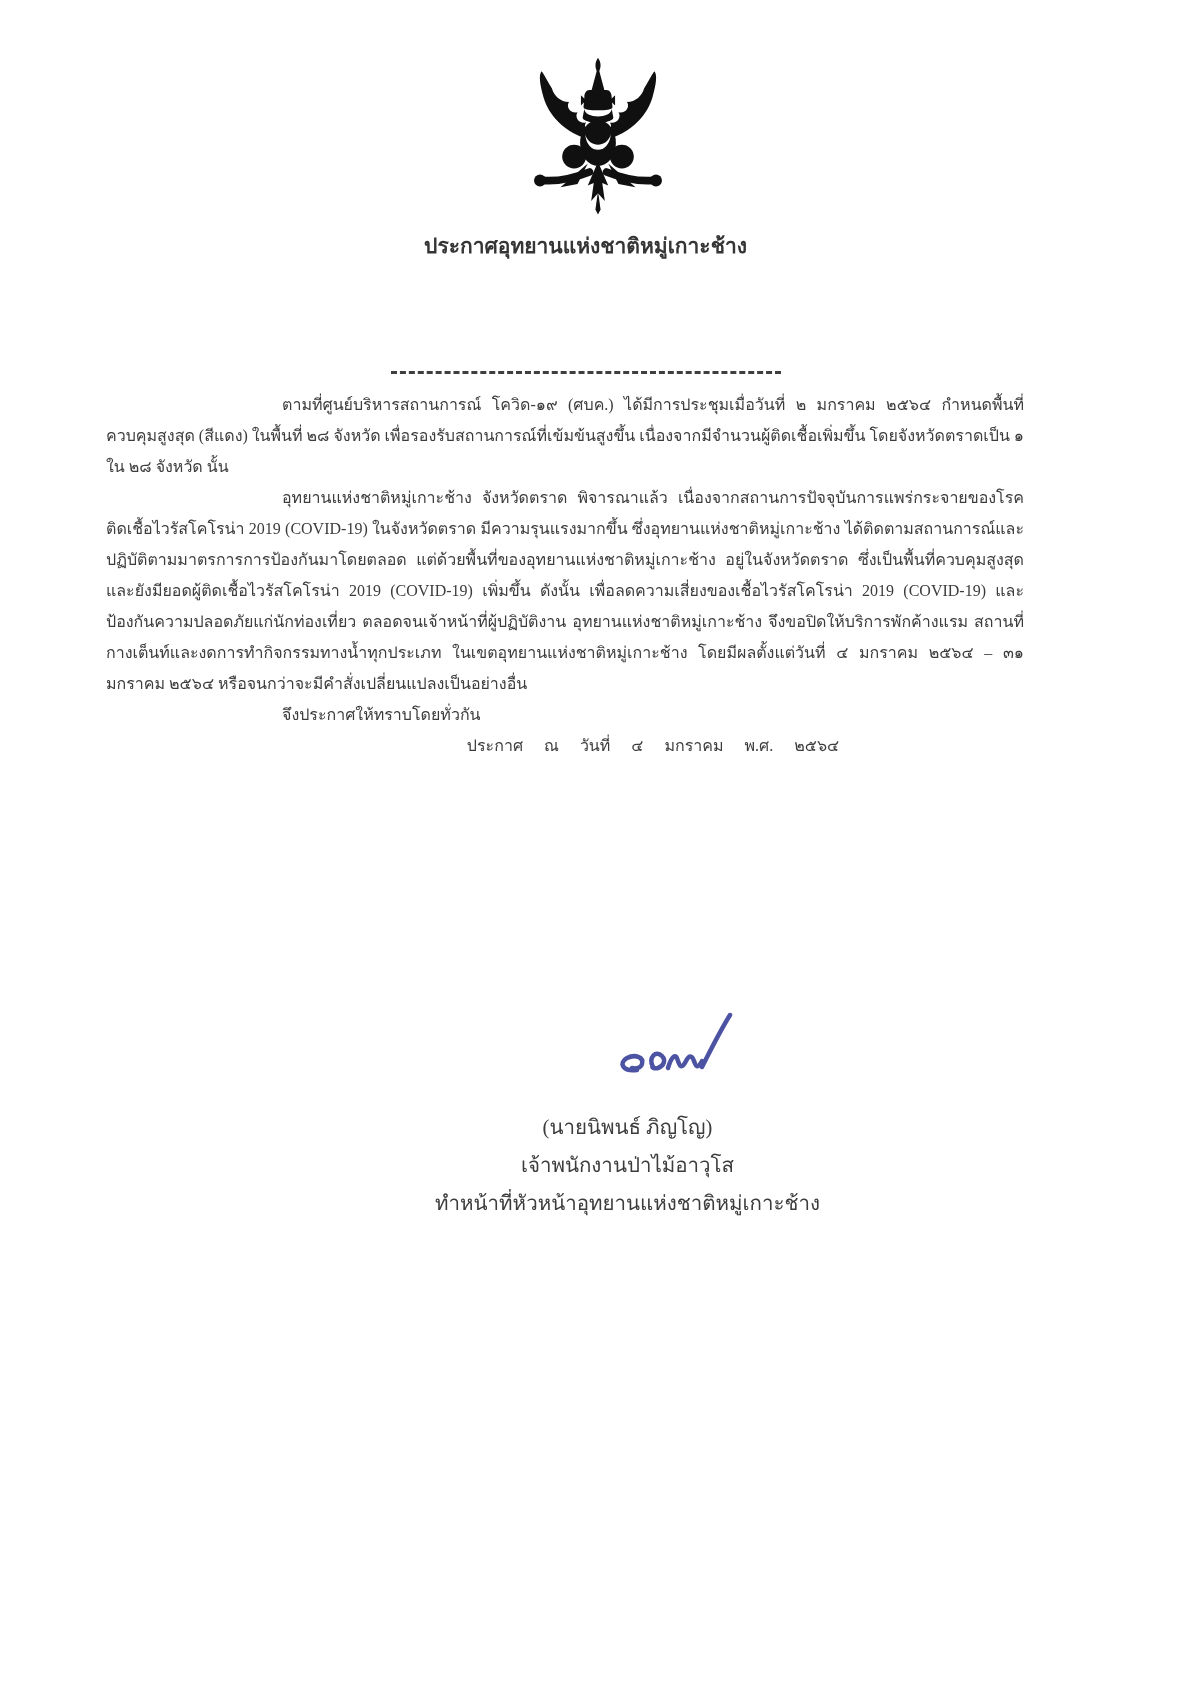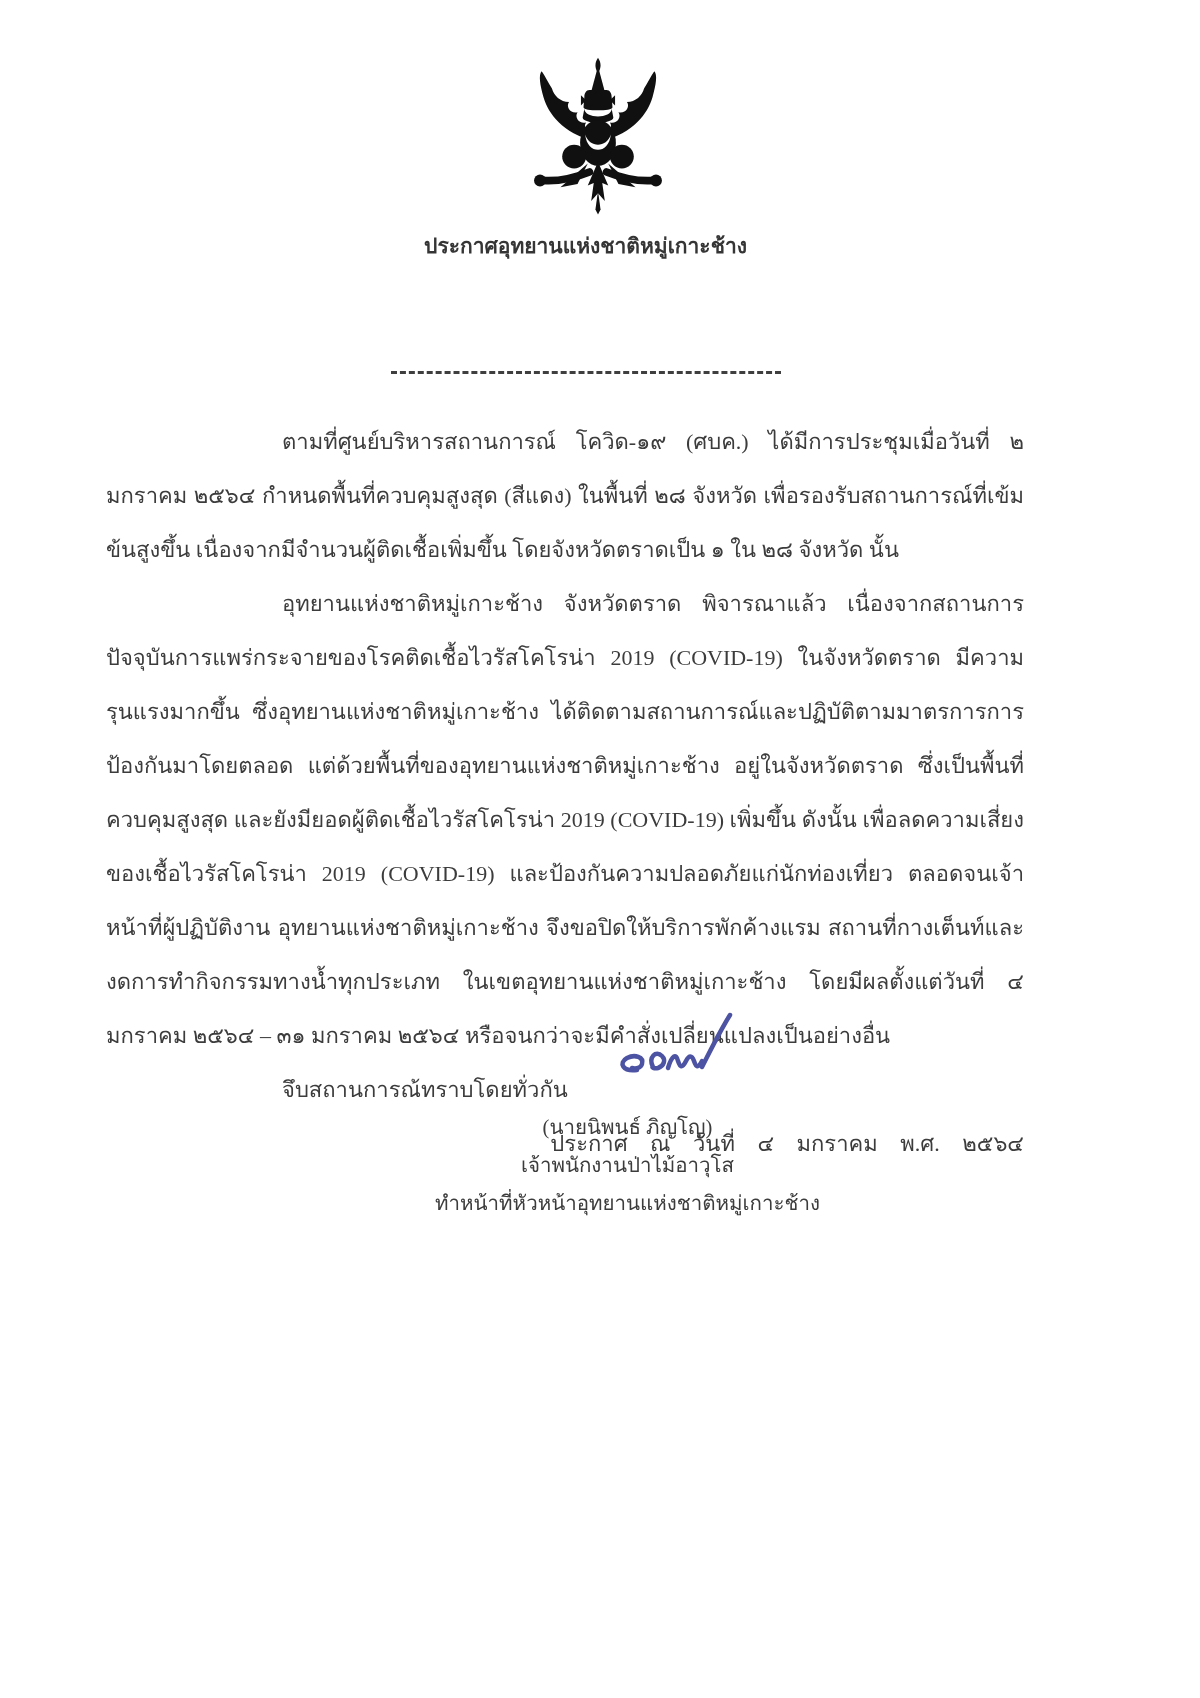--- a/index.html
+++ b/index.html
@@ -39,39 +39,39 @@
     position: absolute;
     top: 371px;
     left: 50%;
     transform: translateX(-50%);
     width: 390px;
     border-top: 3px dashed #3f3f3f;
     height: 0;
   }
   .body-block {
     position: absolute;
-    top: 415px;
+    top: 389px;
     left: 106px;
     width: 918px;
-    font-size: 22px;
-    line-height: 54px;
+    font-size: 16px;
+    line-height: 31px;
     text-align: justify;
     color: #3c3c3c;
   }
   .body-block p {
     margin: 0;
     text-indent: 176px;
   }
   .closing-line {
     margin-top: 19px;
     text-indent: 176px;
   }
   .date-line {
     margin-top: 13px;
-    text-align: right;
+    text-align: center;
     text-indent: 0;
     word-spacing: 17px;
   }
   .signature-svg {
     position: absolute;
     top: 1010px;
     left: 612px;
     width: 152px;
     height: 100px;
   }
@@ -123,21 +123,21 @@
 
   <div class="title-block">
     <div>ประกาศอุทยานแห่งชาติหมู่เกาะช้าง</div>
   </div>
 
   <div class="divider"></div>
 
   <div class="body-block">
     <p>ตามที่ศูนย์บริหารสถานการณ์ โควิด-๑๙ (ศบค.) ได้มีการประชุมเมื่อวันที่ ๒ มกราคม ๒๕๖๔ กำหนดพื้นที่ควบคุมสูงสุด (สีแดง) ในพื้นที่ ๒๘ จังหวัด เพื่อรองรับสถานการณ์ที่เข้มข้นสูงขึ้น เนื่องจากมีจำนวนผู้ติดเชื้อเพิ่มขึ้น โดยจังหวัดตราดเป็น ๑ ใน ๒๘ จังหวัด นั้น</p>
     <p>อุทยานแห่งชาติหมู่เกาะช้าง จังหวัดตราด พิจารณาแล้ว เนื่องจากสถานการปัจจุบันการแพร่กระจายของโรคติดเชื้อไวรัสโคโรน่า 2019 (COVID-19) ในจังหวัดตราด มีความรุนแรงมากขึ้น ซึ่งอุทยานแห่งชาติหมู่เกาะช้าง ได้ติดตามสถานการณ์และปฏิบัติตามมาตรการการป้องกันมาโดยตลอด แต่ด้วยพื้นที่ของอุทยานแห่งชาติหมู่เกาะช้าง อยู่ในจังหวัดตราด ซึ่งเป็นพื้นที่ควบคุมสูงสุด และยังมียอดผู้ติดเชื้อไวรัสโคโรน่า 2019 (COVID-19) เพิ่มขึ้น ดังนั้น เพื่อลดความเสี่ยงของเชื้อไวรัสโคโรน่า 2019 (COVID-19) และป้องกันความปลอดภัยแก่นักท่องเที่ยว ตลอดจนเจ้าหน้าที่ผู้ปฏิบัติงาน อุทยานแห่งชาติหมู่เกาะช้าง จึงขอปิดให้บริการพักค้างแรม สถานที่กางเต็นท์และงดการทำกิจกรรมทางน้ำทุกประเภท ในเขตอุทยานแห่งชาติหมู่เกาะช้าง โดยมีผลตั้งแต่วันที่ ๔ มกราคม ๒๕๖๔ – ๓๑ มกราคม ๒๕๖๔ หรือจนกว่าจะมีคำสั่งเปลี่ยนแปลงเป็นอย่างอื่น</p>
-    <p class="closing-line">จึบสถานการณ้ทราบโดยทั่วกัน</p>
+    <p class="closing-line">จึงประกาศให้ทราบโดยทั่วกัน</p>
     <p class="date-line">ประกาศ ณ วันที่ ๔ มกราคม พ.ศ. ๒๕๖๔</p>
   </div>
 
   <svg class="signature-svg" viewBox="0 0 150 100" xmlns="http://www.w3.org/2000/svg" aria-hidden="true">
     <g stroke="#4d53a3" stroke-width="4.5" fill="none" stroke-linecap="round" stroke-linejoin="round">
       <path d="M24,60 C10,62 5,53 14,48 C22,44 31,47 29,54 C28,58 23,59 19,58"></path>
       <path d="M40,57 C35,47 43,40 49,46 C53,50 51,56 45,58 C41,59 38,57 40,57"></path>
       <path d="M55,58 C59,45 63,43 65,51 C67,57 69,59 73,51 C76,45 79,45 81,51 C83,57 85,59 89,51"></path>
       <path d="M89,57 C97,41 107,21 117,5"></path>
     </g>

